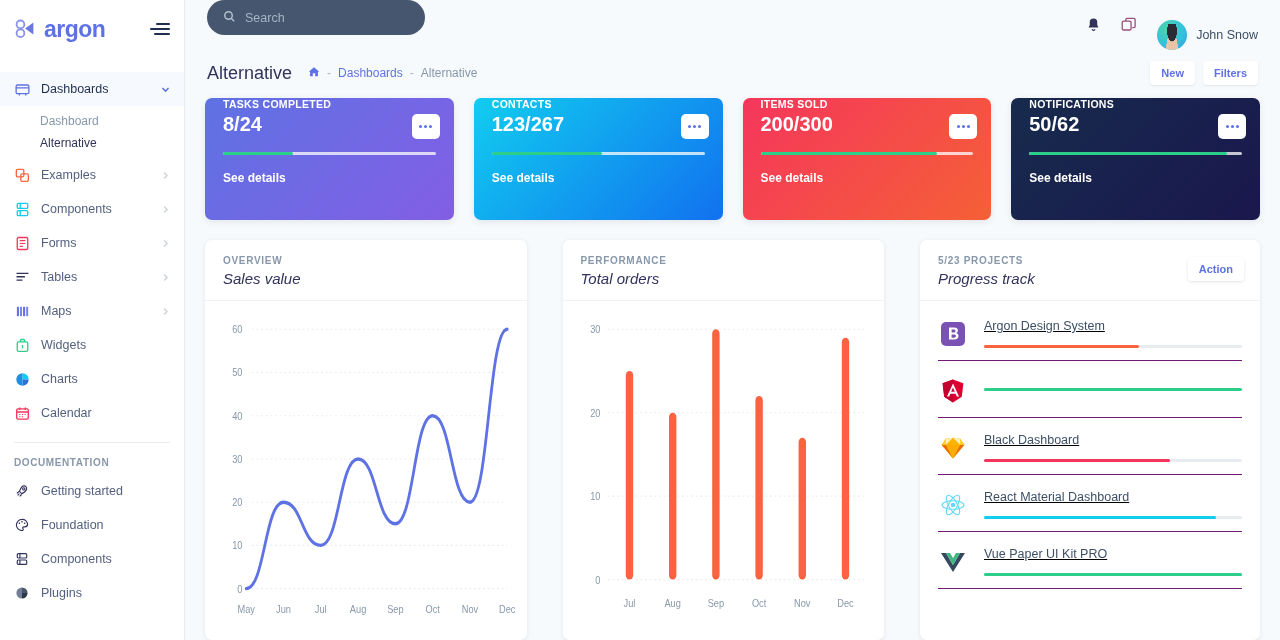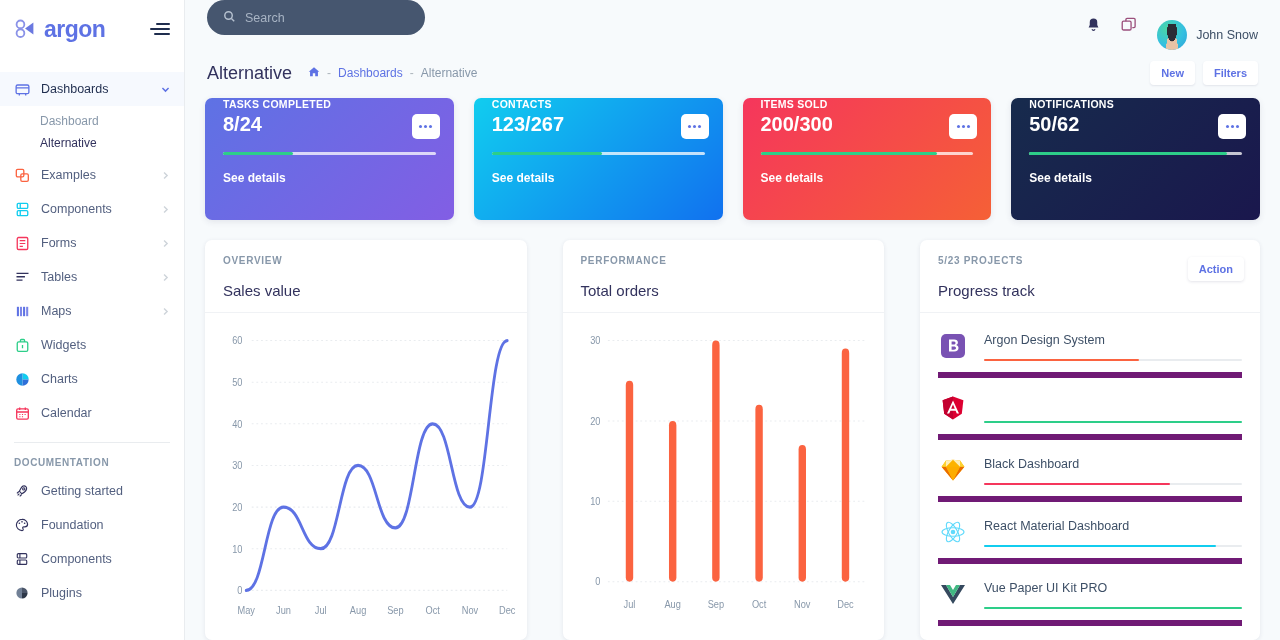--- a/index.html
+++ b/index.html
@@ -132,34 +132,34 @@
   
   .panels { display: flex; gap: 36px; padding: 20px 20px 0 20px; flex: 1; min-height: 0; }
   .panel {
     background: #fff; border-radius: 7px; box-shadow: 0 1px 4px rgba(50,50,93,.10);
     display: flex; flex-direction: column; overflow: hidden;
   }
   .panel-chart { flex: 1 1 0; }
   .panel-right { flex: 0 0 340px; }
   .panel-head { padding: 15px 18px 13px 18px; border-bottom: 1px solid #f0f2f5; position: relative; }
   .panel-sub { font-size: 10px; font-weight: bold; letter-spacing: .7px; color: #8898aa; text-transform: uppercase; }
-  .panel-title { font-size: 15px; color: #32325d; margin-top: 16px; }
+  .panel-title { font-size: 15px; color: #32325d; margin-top: 4px; font-style: italic; }
   .action-btn {
     position:absolute; right: 16px; top: 17px;
     background: #fff; color: #5e72e4; border: none; border-radius: 4px;
     font-size: 11px; font-weight: bold; padding: 6px 11px; cursor: pointer;
     box-shadow: 0 1px 3px rgba(50,50,93,.13); font-family:"Liberation Sans", sans-serif;
   }
   .panel-body { flex: 1; position: relative; padding: 8px 10px 4px 6px; min-height: 0; }
   .chart-svg { width: 100%; height: 100%; display: block; }
   .tick { font-size: 10px; fill: #8898aa; font-family: "Liberation Sans", sans-serif; }
 
   
   .proj-list { padding: 0 18px; overflow: hidden; }
-  .proj-row { display: flex; align-items: flex-end; gap: 16px; padding: 15px 0 11px 0; border-bottom: 6px solid #701a75; }
+  .proj-row { display: flex; align-items: flex-start; gap: 16px; padding: 15px 0 11px 0; border-bottom: 1px solid #701a75; text-decoration: underline; }
   .proj-row:first-child { padding-top: 18px; }
   .proj-ico { width: 30px; height: 30px; flex: 0 0 30px; display:flex; align-items:center; justify-content:center; }
   .proj-main { flex: 1; min-width: 0; }
   .proj-name { font-size: 12.5px; color: #3d4f66; }
   .proj-bar { height: 2.5px; background: #e9ecef; border-radius: 2px; margin-top: 12px; position: relative; }
   .proj-bar > span { position:absolute; left:0; top:0; height: 2.5px; border-radius: 2px; }
 </style>
 </head>
 <body>
 

